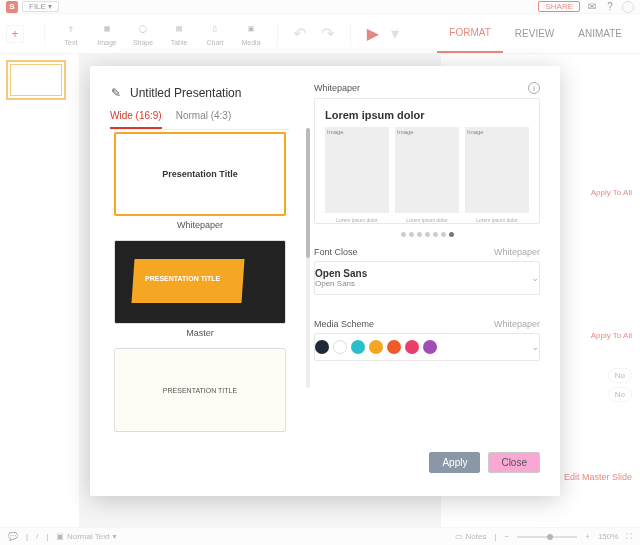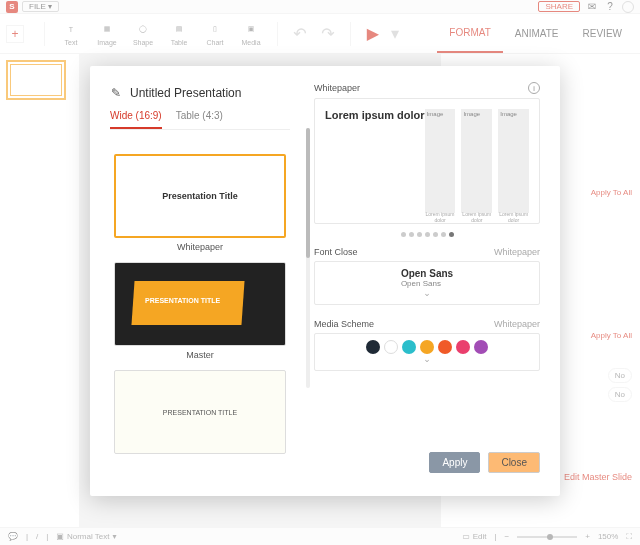--- a/index.html
+++ b/index.html
@@ -43,54 +43,54 @@
   .zoom-slider { width:60px;height:2px;background:#ccc;position:relative;}
   .zoom-thumb { width:6px;height:6px;border-radius:50%;background:#888;position:absolute;top:-2px;left:50%;}
 
   
   .modal-overlay { position:absolute; inset:0; background:rgba(255,255,255,0.4);}
   .modal { position:absolute; left:90px; top:66px; width:470px; height:430px; background:#fff; box-shadow:0 4px 24px rgba(0,0,0,0.2); border-radius:2px; padding:16px 20px 14px 20px;}
   .modal-columns { display:flex; gap:14px; height:calc(100% - 30px);}
   .mcol-left { width:180px; display:flex;flex-direction:column;}
   .title-row { display:flex;align-items:center;gap:8px;font-size:12px;color:#333;margin:4px 0 10px 0;}
   .pencil { width:12px;height:12px;display:flex;align-items:center;justify-content:center;color:#555;}
-  .ratio-tabs { display:flex; gap:14px; font-size:10px; border-bottom:1px solid #eee; margin-bottom:24px;}
+  .ratio-tabs { display:flex; gap:14px; font-size:10px; border-bottom:1px solid #eee; margin-bottom:2px;}
   .ratio-tab { padding:0 0 6px 0; color:#888; }
   .ratio-tab.active { color:#d63a2a; border-bottom:2px solid #d63a2a;}
   .theme-list { flex:1; overflow:hidden; display:flex;flex-direction:column;gap:10px;align-items:center;}
   .theme-card { width:172px; text-align:center;}
   .theme-card .prev { width:100%; height:84px; border:1px solid #ddd; border-radius:2px; display:flex;align-items:center;justify-content:center;font-size:8px;color:#333;position:relative;overflow:hidden;}
   .theme-card.active .prev { border:2px solid #f5a623; }
   .theme-card .label { font-size:9px; color:#555; margin-top:4px;}
   .origami-bg { position:absolute;inset:0;background:#222;}
   .origami-shape { position:absolute;left:18px;top:18px;width:110px;height:44px;background:#f5a623;transform:skew(-4deg);}
   .origami-text { position:absolute;left:30px;top:34px;font-size:7px;color:#fff;font-weight:bold;}
   .scrolltrack { width:4px;background:#eee;height:260px;position:absolute;right:-10px;top:46px;border-radius:2px;}
   .scrollthumb { width:4px;height:130px;background:#bbb;border-radius:2px;}
 
   .mcol-right { flex:1; display:flex;flex-direction:column;}
   .section-hdr { display:flex;justify-content:space-between;align-items:center;font-size:9px;color:#555;margin-bottom:4px;}
   .info-icon { width:12px;height:12px;border:1px solid #aaa;border-radius:50%;display:flex;align-items:center;justify-content:center;font-size:7px;color:#888;}
-  .preview-box { border:1px solid #e8e8e8; border-radius:2px; height:126px; padding:10px; display:flex;}
+  .preview-box { border:1px solid #e8e8e8; border-radius:2px; height:126px; padding:10px; display:flex;flex-direction:column;}
   .preview-title { font-size:11px; font-weight:600; color:#333; margin-bottom:6px;}
   .preview-imgs { display:flex; gap:6px; flex:1;}
   .pimg { flex:1; background:#eee; position:relative;}
   .pimg::before { content:attr(data-lbl); position:absolute;top:2px;left:2px;font-size:6px;color:#888;}
   .pimg::after { content:attr(data-cap); position:absolute;bottom:-10px;left:0;right:0;font-size:5px;color:#aaa;text-align:center;}
   .dots { display:flex;gap:3px;justify-content:center;margin:8px 0 10px 0;}
   .dot { width:5px;height:5px;border-radius:50%;background:#ccc;}
   .dot.active { background:#777;}
-  .scheme-box { border:1px solid #e8e8e8;border-radius:2px;padding:6px 16px;display:flex;justify-content:space-between;align-items:center;margin-bottom:14px;flex-direction:column;}
+  .scheme-box { border:1px solid #e8e8e8;border-radius:2px;padding:6px 0;display:flex;justify-content:space-between;align-items:center;margin-bottom:24px;}
   .scheme-main { font-size:10px;color:#333;font-weight:600;}
   .scheme-sub { font-size:8px;color:#888;}
   .chev { color:#aaa;font-size:9px;}
   .swatches { display:flex;gap:4px;}
   .sw { width:14px;height:14px;border-radius:50%;}
   .modal-footer { display:flex;justify-content:flex-end;gap:8px;margin-top:auto;}
-  .btn { padding:4px 12px;font-size:10px;border-radius:2px;border:1px solid #ccc;background:#fdba74;color:#555;}
+  .btn { padding:4px 12px;font-size:10px;border-radius:2px;border:1px solid #ccc;background:#f9a8d4;color:#555;}
   .btn.primary { background:#8a97a6;border-color:#8a97a6;color:#fff;}
   .mcol-left-wrap { position:relative; width:190px;}
 </style>
 </head>
 <body>
 
 <div class="topbar">
   <div class="logo">S</div>
   <div class="file-btn">
     <span>FILE</span>
@@ -138,24 +138,24 @@
   <div class="tbicon" style="margin:0 6px;color:#ccc;">↷</div>
   <div class="tbsep"></div>
   <div class="tbicon" style="margin:0 6px;color:#d63a2a;">▶</div>
   <div class="tbicon" style="color:#ccc;">▾</div>
   <div class="tbspacer"></div>
   <div class="panel-tabs">
     <div class="panel-tab active">
         <span>FORMAT</span>
       </div>
     <div class="panel-tab">
+        <span>REVIEW</span>
+      </div>
+    <div class="panel-tab">
         <span>ANIMATE</span>
-      </div>
-    <div class="panel-tab">
-        <span>REVIEW</span>
       </div>
   </div>
 </div>
 
 <div class="workspace">
   <div class="slide-panel">
     <div class="slide-thumb">
         <div class="inner-slide"></div>
       </div>
   </div>
@@ -196,21 +196,21 @@
   </div>
 </div>
 
 <div class="bottombar">
   <div class="bbitem">💬</div>
   <div class="bbitem">|</div>
   <div class="bbitem">/</div>
   <div class="bbitem">|</div>
   <div class="bbitem">▣ <span>Normal Text</span> ▾</div>
   <div style="flex:1;"></div>
-  <div class="bbitem">▭ <span>Edit</span></div>
+  <div class="bbitem">▭ <span>Notes</span></div>
   <div class="bbitem">|</div>
   <div class="bbitem">−</div>
   <div class="zoom-slider">
       <div class="zoom-thumb"></div>
     </div>
   <div class="bbitem">+</div>
   <div class="bbitem">150%</div>
   <div class="bbitem">⛶</div>
 </div>
 
@@ -218,21 +218,21 @@
 <div class="modal">
   <div class="modal-columns">
     <div class="mcol-left-wrap">
     <div class="mcol-left">
       <div class="title-row">
         <span class="pencil">✎</span>
         <span>Untitled Presentation</span>
       </div>
       <div class="ratio-tabs">
         <div class="ratio-tab active"><span>Wide (16:9)</span></div>
-        <div class="ratio-tab"><span>Table (4:3)</span></div>
+        <div class="ratio-tab"><span>Normal (4:3)</span></div>
       </div>
       <div class="theme-list">
         <div class="theme-card active">
           <div class="prev">
                 <span style="font-weight:bold;font-size:9px;">Presentation Title</span>
               </div>
           <div class="label">Whitepaper</div>
         </div>
         <div class="theme-card">
           <div class="prev">

